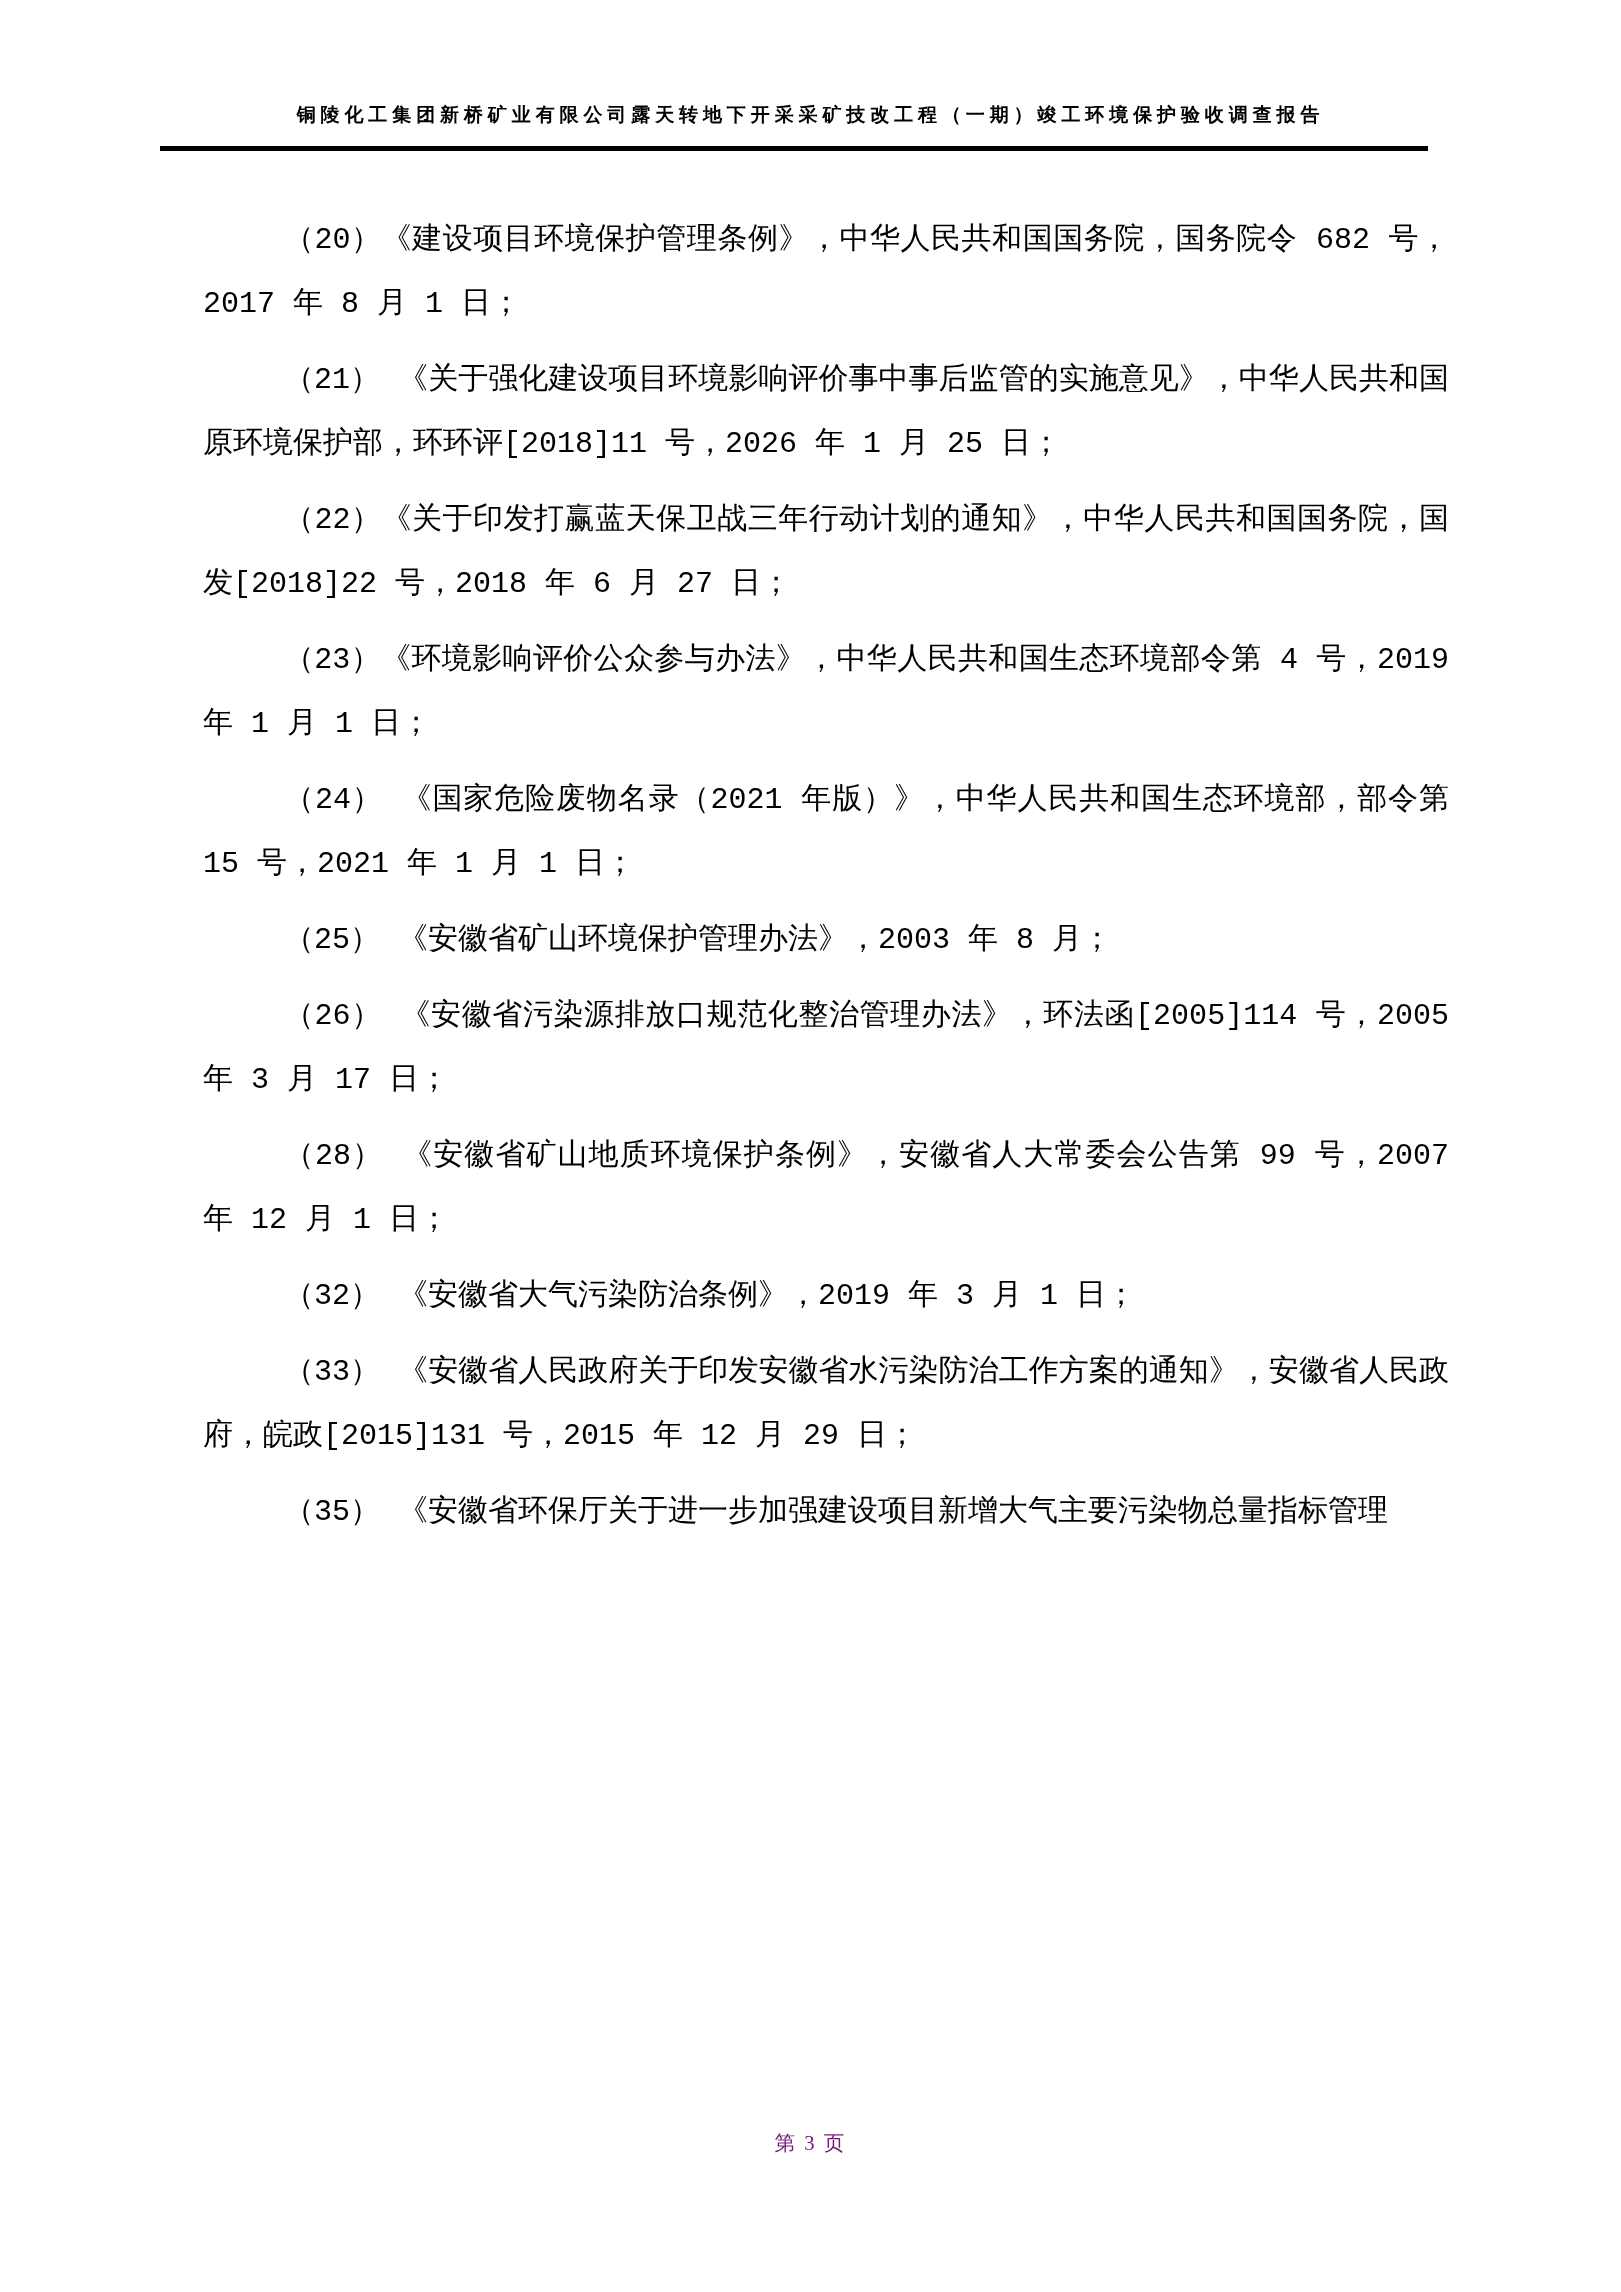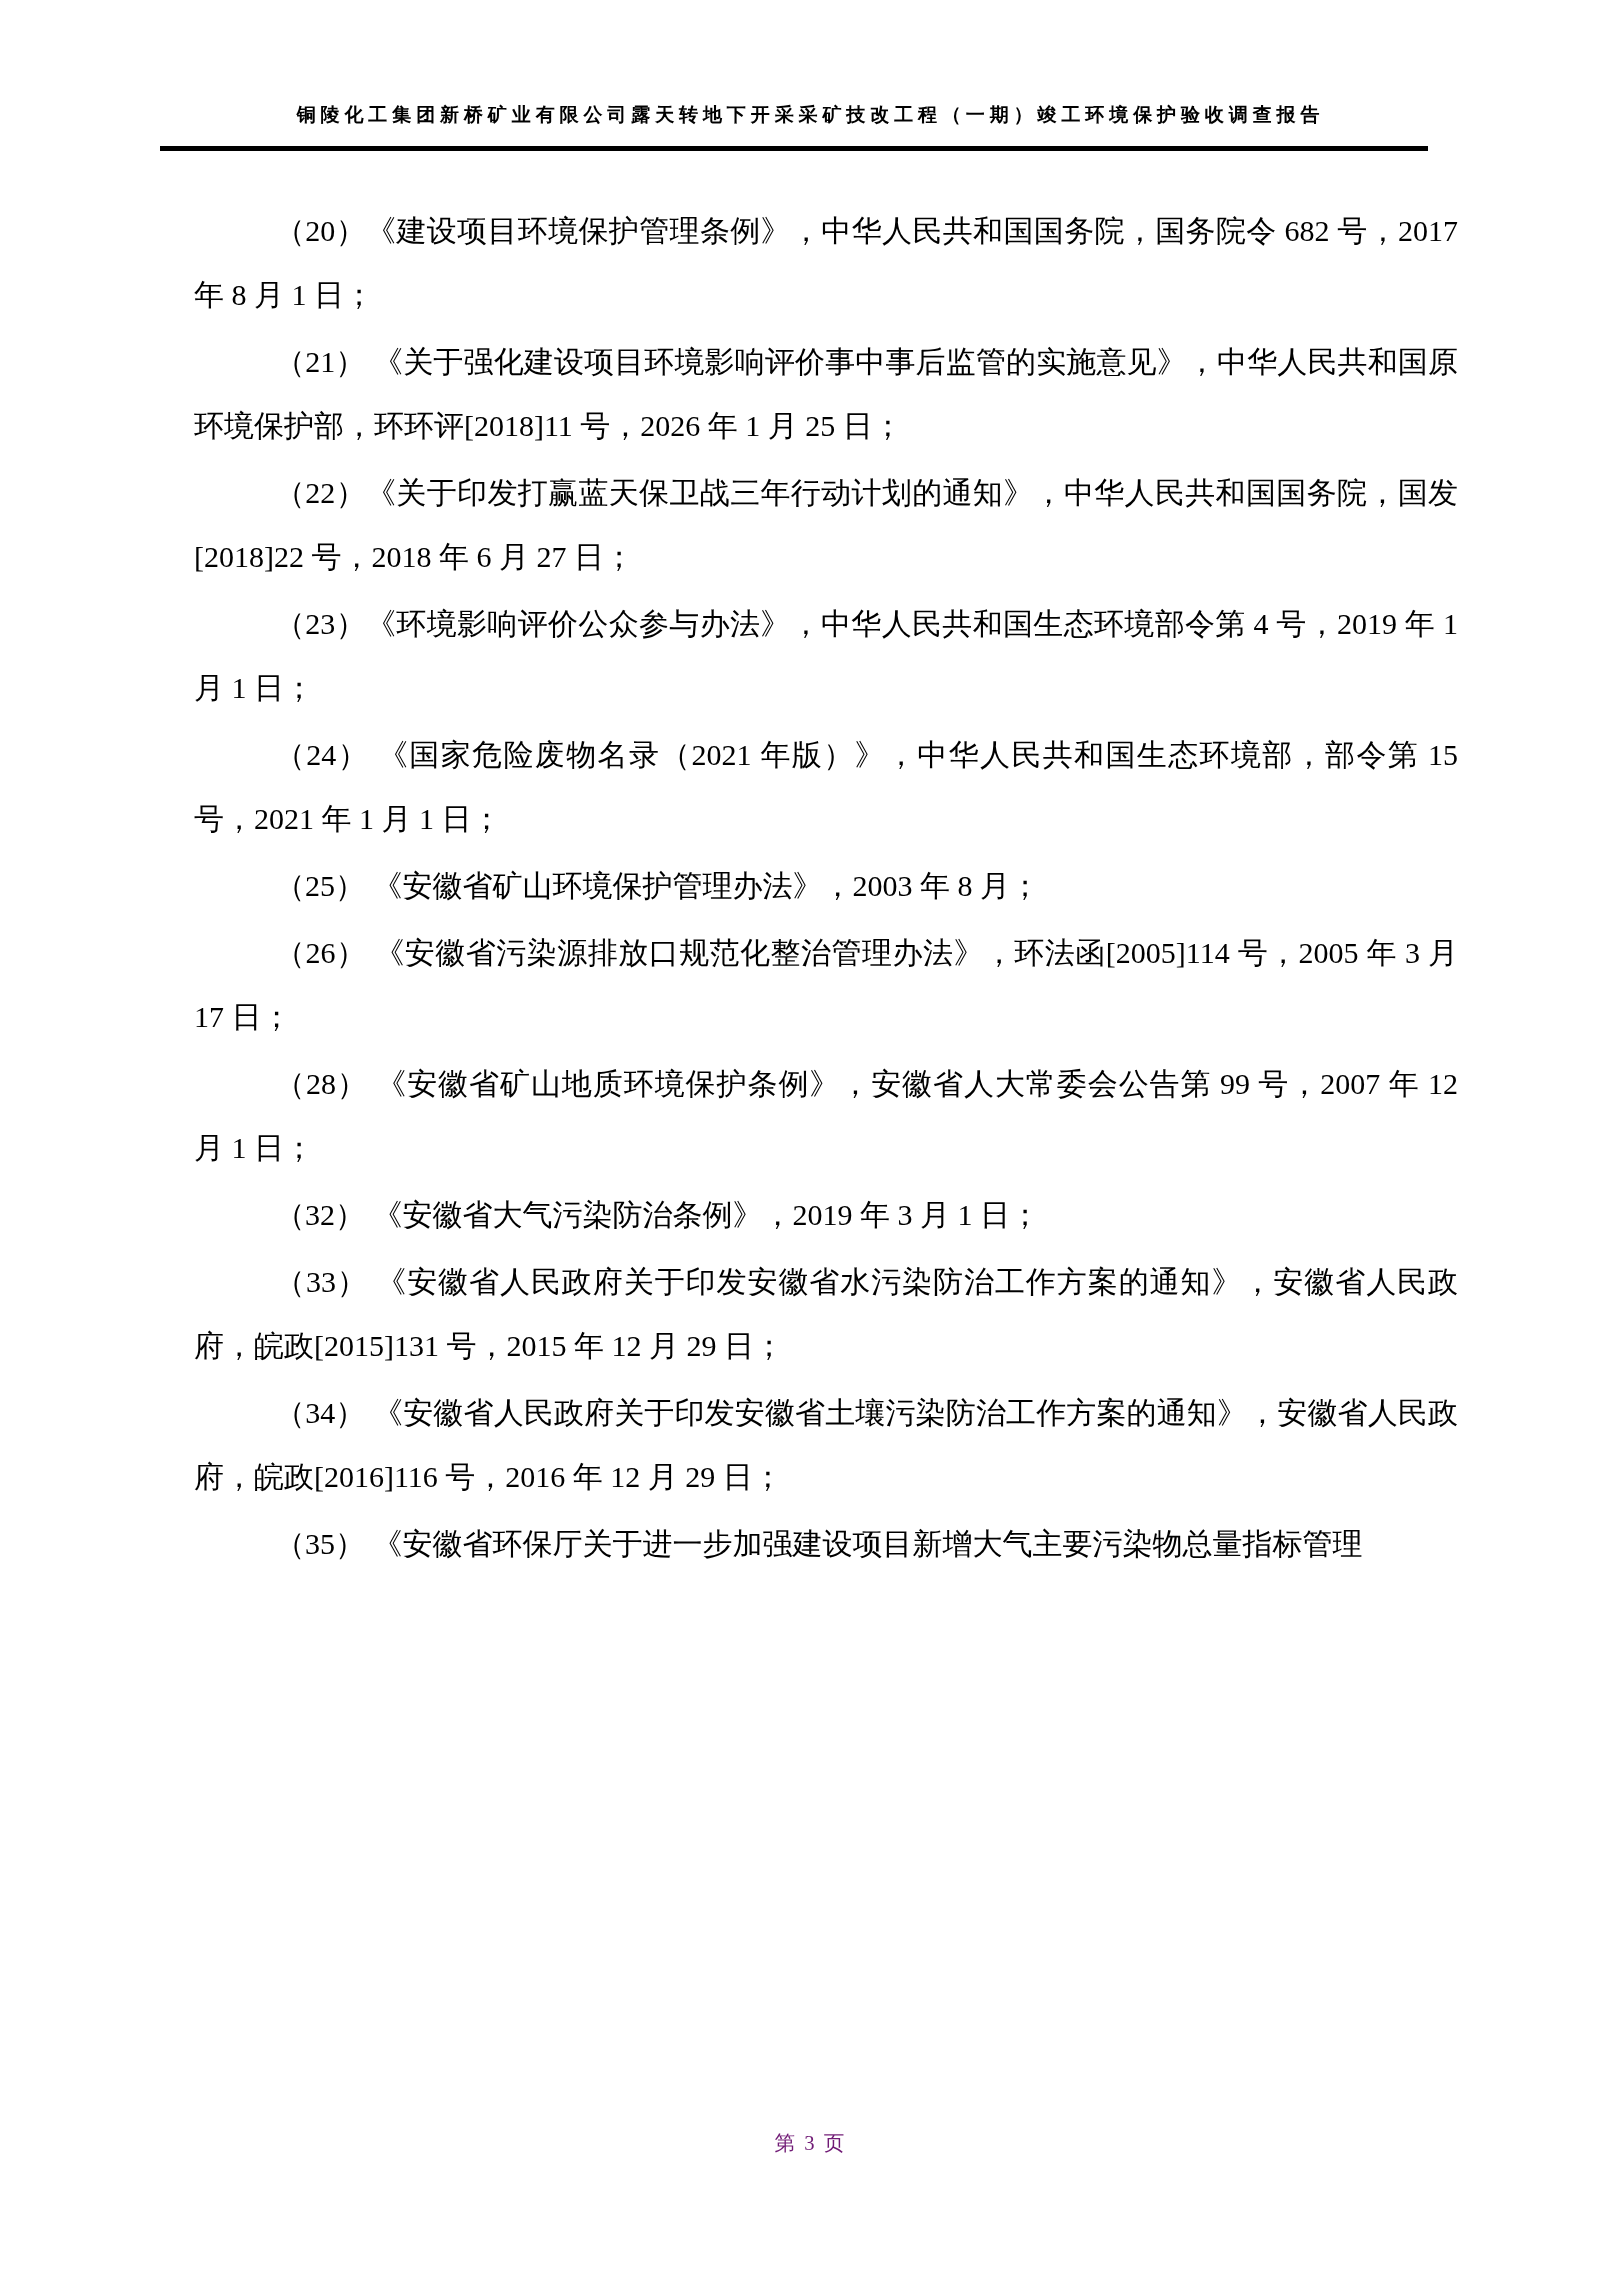--- a/index.html
+++ b/index.html
@@ -42,23 +42,24 @@
     top: 196px;
     left: 191px;
     width: 1270px;
     font-size: 30px;
     line-height: 64px;
     text-align: justify;
     text-justify: inter-ideograph;
     color: #000;
   }
   .doc-body p {
-    margin: 3px;
+    margin: 12px;
     padding: 0;
     text-indent: 2.7em;
+    font-family: Liberation Mono, monospace;
   }
   .page-footer {
     position: absolute;
     top: 2129px;
     left: 0;
     width: 100%;
     text-align: center;
     font-size: 20.6px;
     letter-spacing: 2px;
     color: #701a75;
@@ -77,20 +78,19 @@
     <p>（20）《建设项目环境保护管理条例》，中华人民共和国国务院，国务院令 682 号，2017 年 8 月 1 日；</p>
     <p>（21） 《关于强化建设项目环境影响评价事中事后监管的实施意见》，中华人民共和国原环境保护部，环环评[2018]11 号，2026 年 1 月 25 日；</p>
     <p>（22）《关于印发打赢蓝天保卫战三年行动计划的通知》，中华人民共和国国务院，国发[2018]22 号，2018 年 6 月 27 日；</p>
     <p>（23）《环境影响评价公众参与办法》，中华人民共和国生态环境部令第 4 号，2019 年 1 月 1 日；</p>
     <p>（24） 《国家危险废物名录（2021 年版）》，中华人民共和国生态环境部，部令第 15 号，2021 年 1 月 1 日；</p>
     <p>（25） 《安徽省矿山环境保护管理办法》，2003 年 8 月；</p>
     <p>（26） 《安徽省污染源排放口规范化整治管理办法》，环法函[2005]114 号，2005 年 3 月 17 日；</p>
     <p>（28） 《安徽省矿山地质环境保护条例》，安徽省人大常委会公告第 99 号，2007 年 12 月 1 日；</p>
     <p>（32） 《安徽省大气污染防治条例》，2019 年 3 月 1 日；</p>
     <p>（33） 《安徽省人民政府关于印发安徽省水污染防治工作方案的通知》，安徽省人民政府，皖政[2015]131 号，2015 年 12 月 29 日；</p>
-    <p>（34） 《安徽省人民政府关于印发安徽省土壤污染防治工作方案的通知》，安徽省人民政府，皖政[2016]116 号，2016 年 12 月 29 日；</p>
     <p>（35） 《安徽省环保厅关于进一步加强建设项目新增大气主要污染物总量指标管理</p>
   </div>
 
   <div class="page-footer">第 3 页</div>
 
 </div>
 
 
 </body></html>

